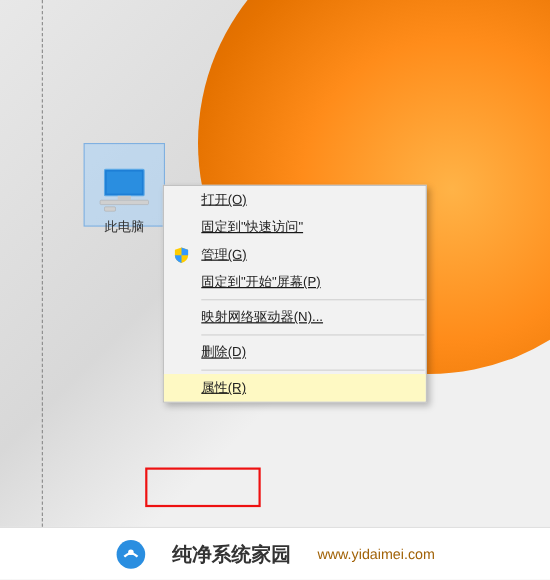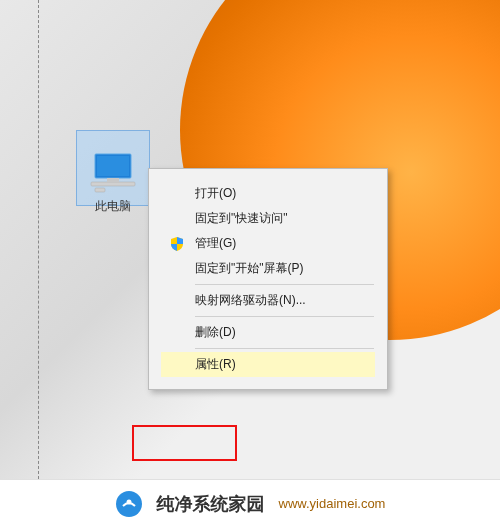--- a/index.html
+++ b/index.html
@@ -61,21 +61,22 @@
       display: block;
     }
     .context-menu {
       position: absolute;
       left: 148px;
       top: 168px;
       width: 240px;
       background: #f2f2f2;
       border: 1px solid #bcbcbc;
       box-shadow: 3px 3px 6px rgba(0,0,0,0.25);
-      padding: 12px;
+      padding: 0;
+      text-decoration: underline;
     }
     .menu-item {
       display: flex;
       align-items: center;
       height: 25px;
       padding-left: 34px;
       padding-right: 10px;
       position: relative;
       color: #222;
       cursor: default;
@@ -110,21 +111,21 @@
     .watermark-bar {
       position: absolute;
       left: 0;
       right: 0;
       bottom: 0;
       height: 48px;
       background: #fff;
       display: flex;
       align-items: center;
       justify-content: center;
-      gap: 14px;
+      gap: 24px;
       border-top: 1px solid #e0e0e0;
     }
     .wm-logo {
       width: 28px;
       height: 28px;
     }
     .wm-title {
       font-size: 18px;
       font-weight: bold;
       color: #333;

